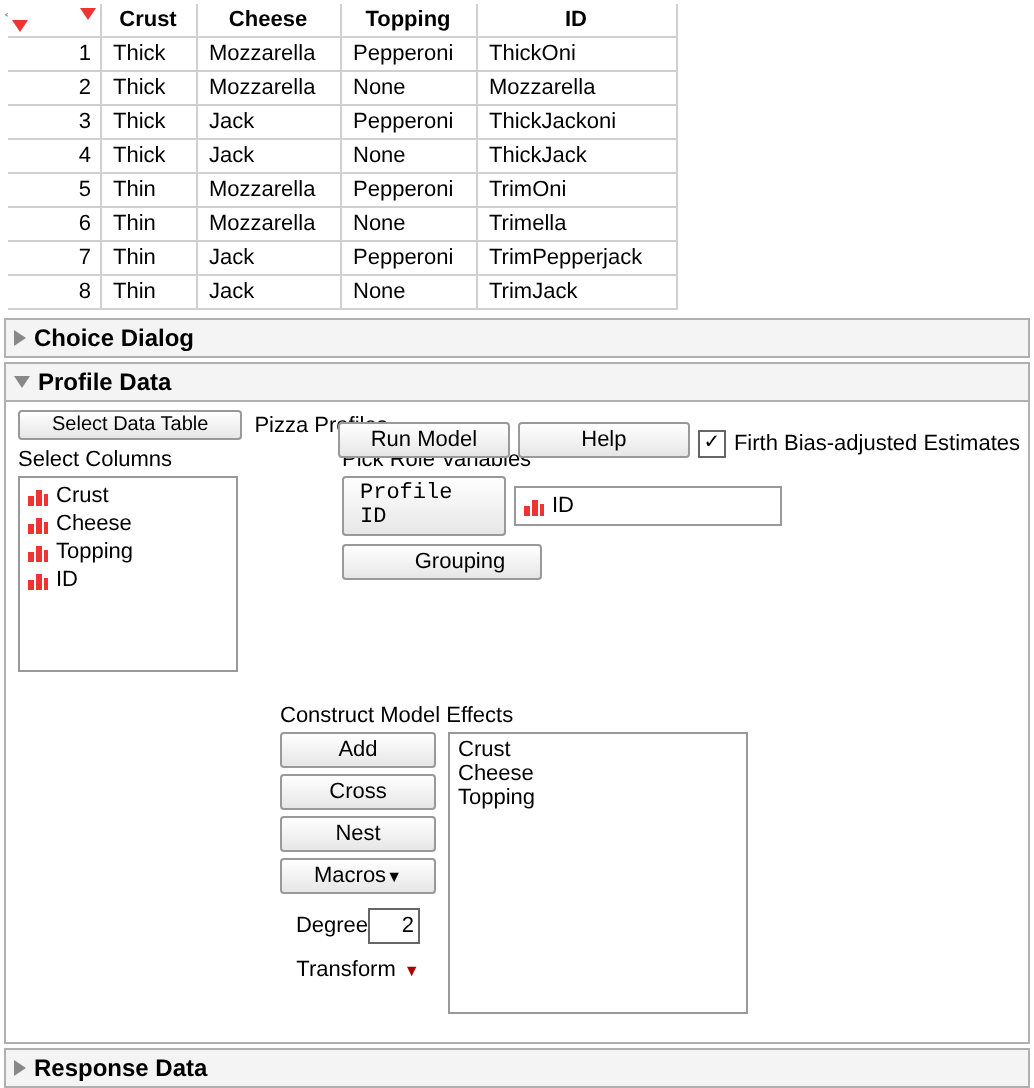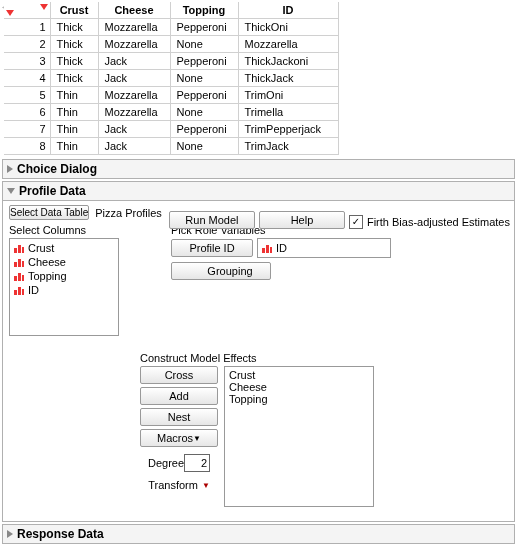--- a/index.html
+++ b/index.html
@@ -76,21 +76,21 @@
     align-items:center;
     justify-content:center;
     padding: 2px 8px;
     min-width:60px;
     background: linear-gradient(#fff,#e6e6e6);
     border:1px solid #999;
     border-radius:2px;
     font-size:11px;
     cursor:pointer;
   }
-  .btn.small{ min-width:50px; padding:1px 0; font-size:10px;}
+  .btn.small{ min-width:50px; padding:1px 16px; font-size:10px;}
   .row { display:flex; align-items:center; }
   .lbl { font-size:11px; }
 
   .cols-area { display:flex; margin-top:4px;gap:34px;}
   .select-cols { width: 110px; margin-left:4px;}
   .select-cols .heading, .pick-vars .heading, .effects .heading { font-size:11px; margin-bottom:2px;}
   .listbox {
     border:1px solid #999;
     background:#fff;
     height: 92px;
@@ -256,38 +256,38 @@
           <div class="lb-item">
               <span class="chart-icon"></span>
               <span>ID</span>
             </div>
         </div>
       </div>
 
       <div class="pick-vars">
         <div class="heading">Pick Role Variables</div>
         <div class="row" style="margin-bottom:4px;">
-          <span class="btn" style="min-width:64px;">Profile ID</span>
+          <span class="btn" style="min-width:64px;font-family:Liberation Mono, monospace;">Profile ID</span>
           <div class="rolebox">
             <span class="chart-icon"></span>
             <span>ID</span>
           </div>
         </div>
         <div class="row">
           <span class="btn" style="min-width:64px;padding-left:26px;">Grouping</span>
         </div>
       </div>
     </div>
 
     <div class="effects">
       <div class="heading">Construct Model Effects</div>
       <div class="eff-body">
         <div class="eff-btns">
+          <span class="btn">Add</span>
           <span class="btn">Cross</span>
-          <span class="btn">Add</span>
           <span class="btn">Nest</span>
           <span class="btn">
               <span>Macros</span> 
               <span style="font-size:8px;">▼</span>
             </span>
           <div class="degree-row">
             <span>Degree</span>
             <input class="degree-inp" value="2" style="">
           </div>
           <div class="degree-row">

